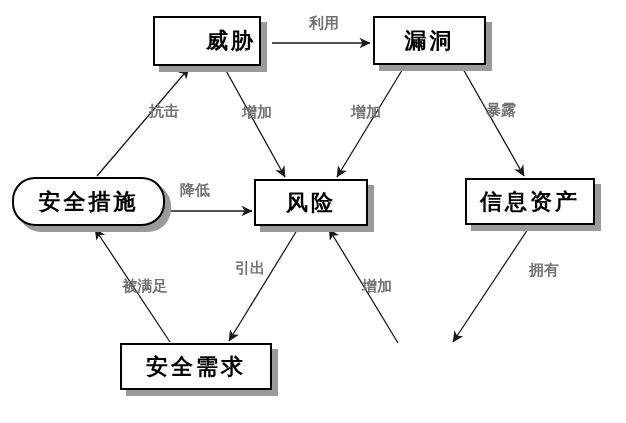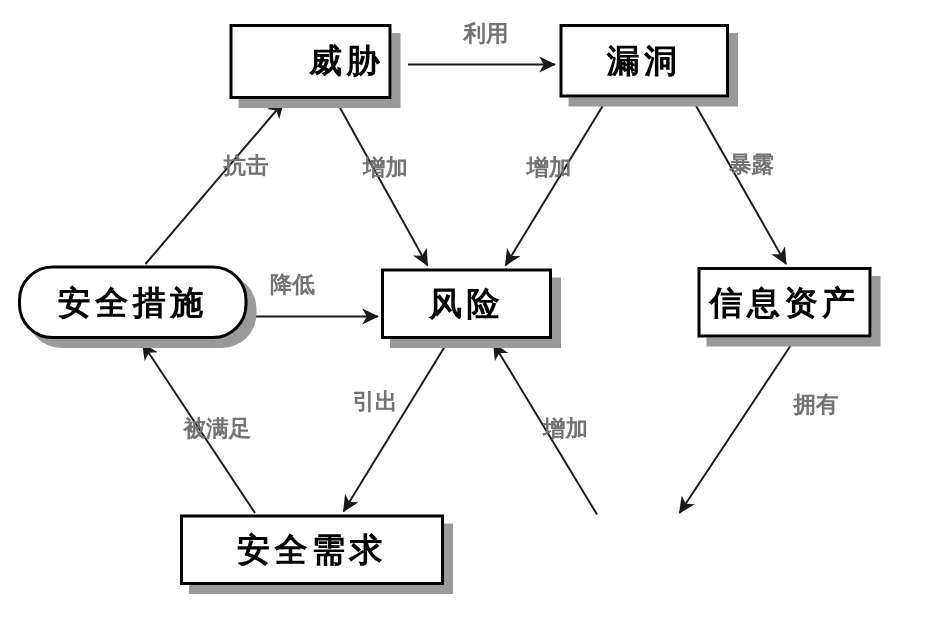--- a/index.html
+++ b/index.html
@@ -82,25 +82,25 @@
   </div>
 
   <div class="node" style="left:12px; top:177px; width:153px; height:49px;border-radius:23px;">
     <span class="node-label">安全措施</span>
   </div>
 
   <div class="node" style="left:254px; top:179px; width:114px; height:47px;justify-content:center;">
     <span class="node-label">风险</span>
   </div>
 
-  <div class="node" style="left:465px; top:178px; width:116px; height:47px;">
+  <div class="node" style="left:465px; top:178px; width:130px; height:47px;">
     <span class="node-label">信息资产</span>
   </div>
 
-  <div class="node" style="left:120px; top:343px; width:176px; height:47px;">
+  <div class="node" style="left:120px; top:343px; width:152px; height:47px;">
     <span class="node-label">安全需求</span>
   </div>
 
 
   <span class="edge-label" style="left:324px; top:23px;">利用</span>
   <span class="edge-label" style="left:128px; top:111px;margin-left:36px;">抗击</span>
   <span class="edge-label" style="left:257px; top:112px;">增加</span>
   <span class="edge-label" style="left:366px; top:112px;">增加</span>
   <span class="edge-label" style="left:501px; top:110px;">暴露</span>
   <span class="edge-label" style="left:195px; top:190px;">降低</span>

